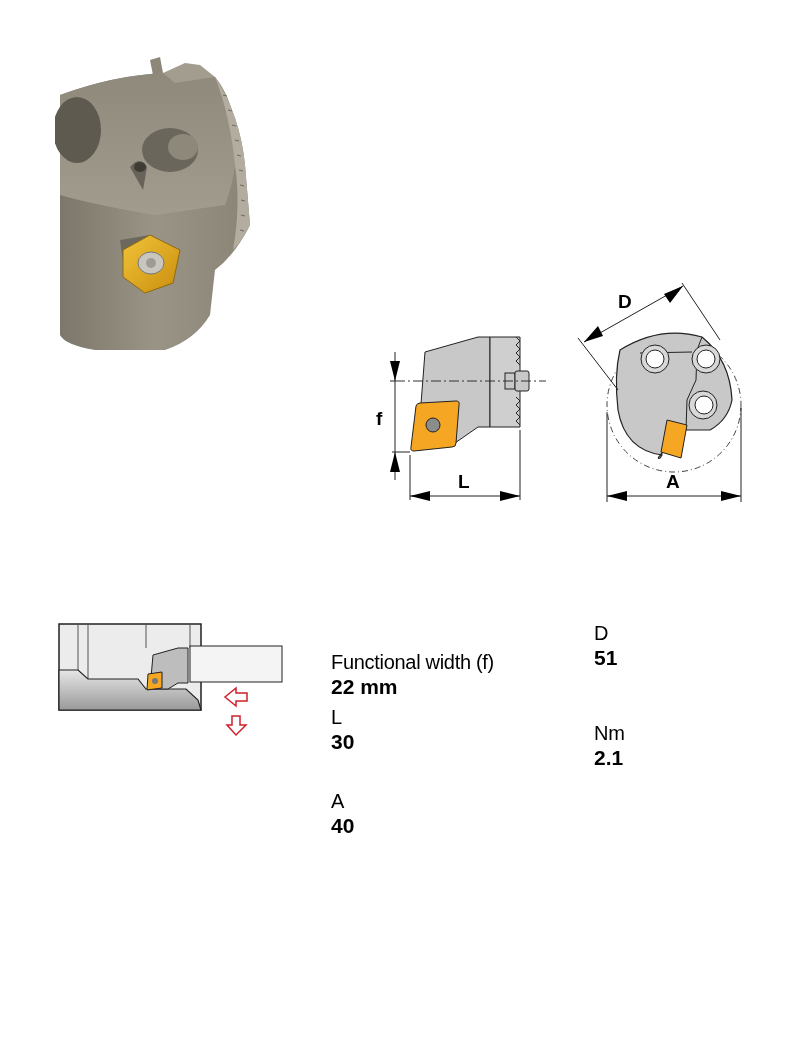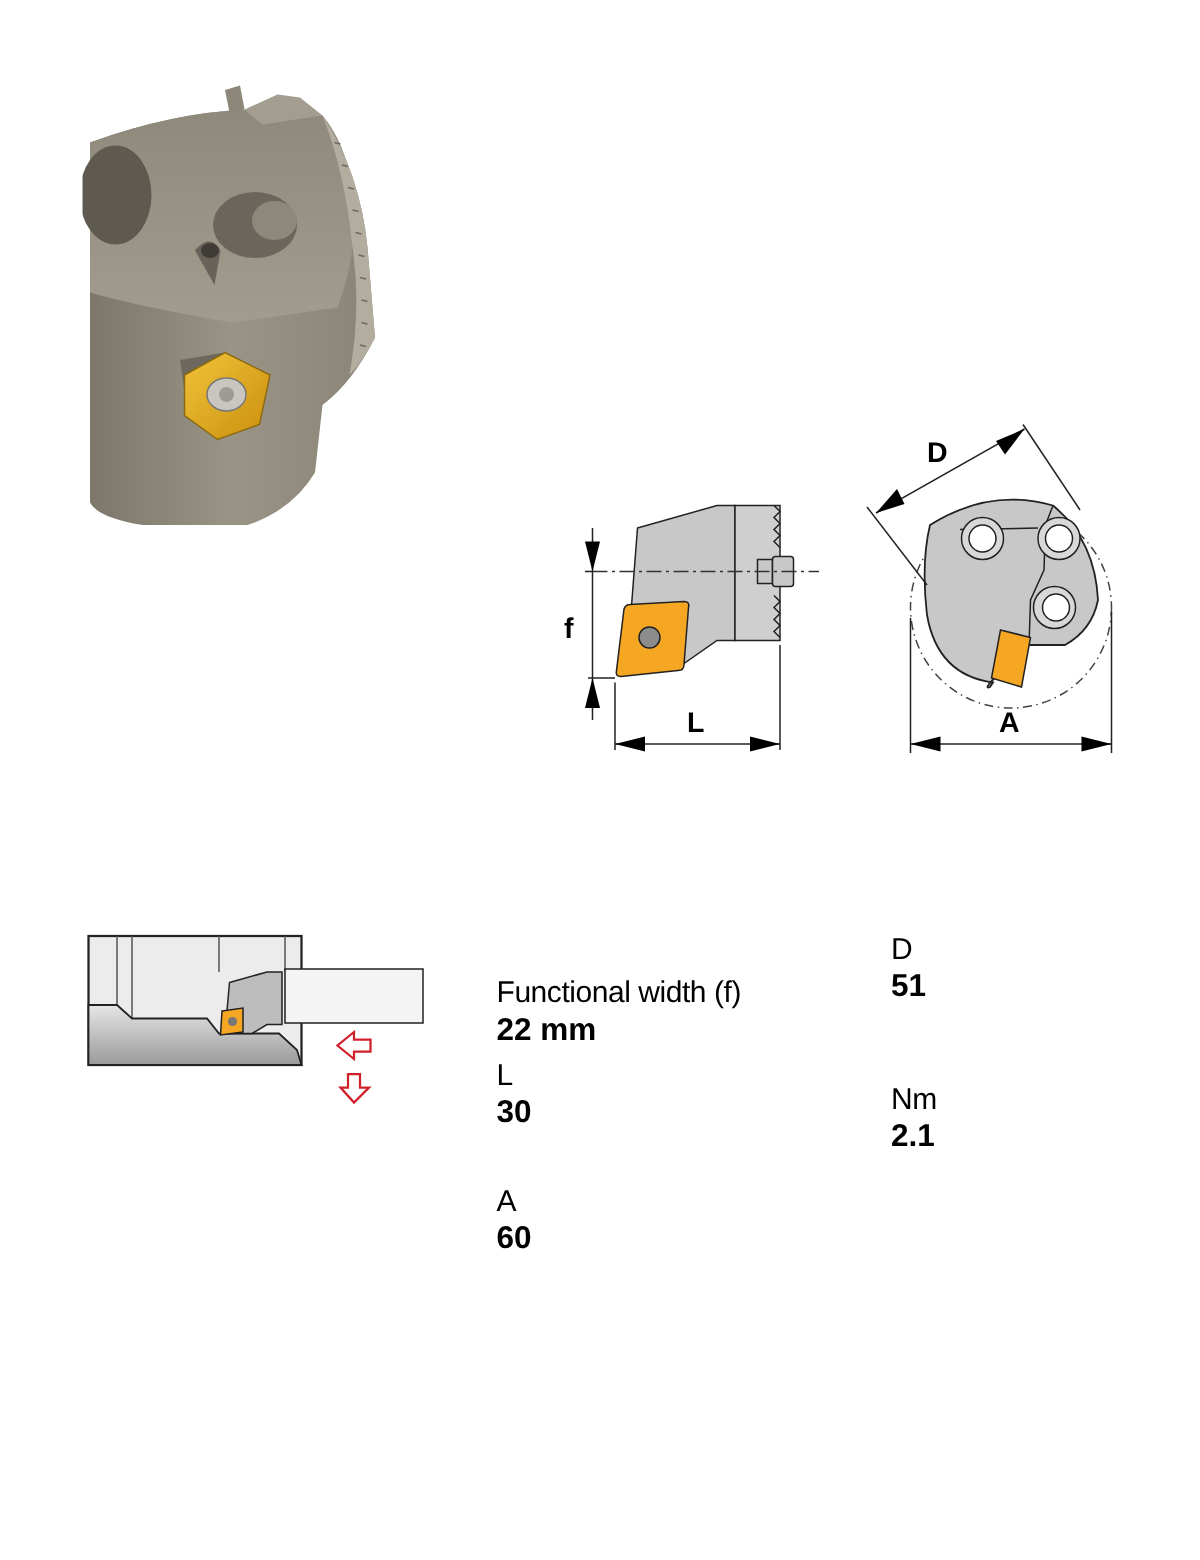--- a/index.html
+++ b/index.html
@@ -164,14 +164,14 @@
 <div class="abs" style="left:331px;top:705px;">
   <div class="spec-label">L</div>
   <div class="spec-value">30</div>
 </div>
 <div class="abs" style="left:594px;top:705px;margin-top:16px;">
   <div class="spec-label">Nm</div>
   <div class="spec-value">2.1</div>
 </div>
 <div class="abs" style="left:331px;top:789px;">
   <div class="spec-label">A</div>
-  <div class="spec-value">60</div>
+  <div class="spec-value">40</div>
 </div>
 
 </body></html>

